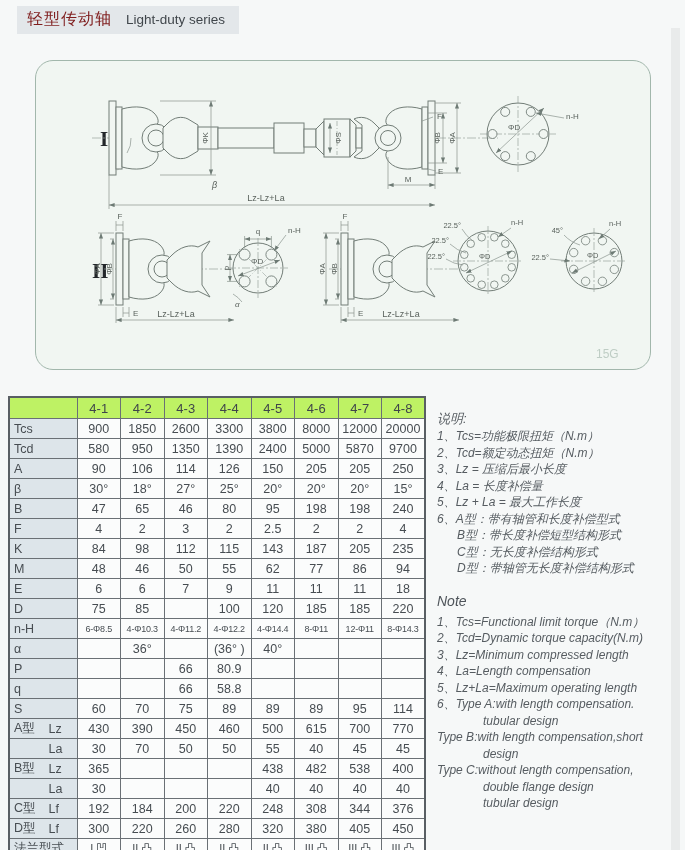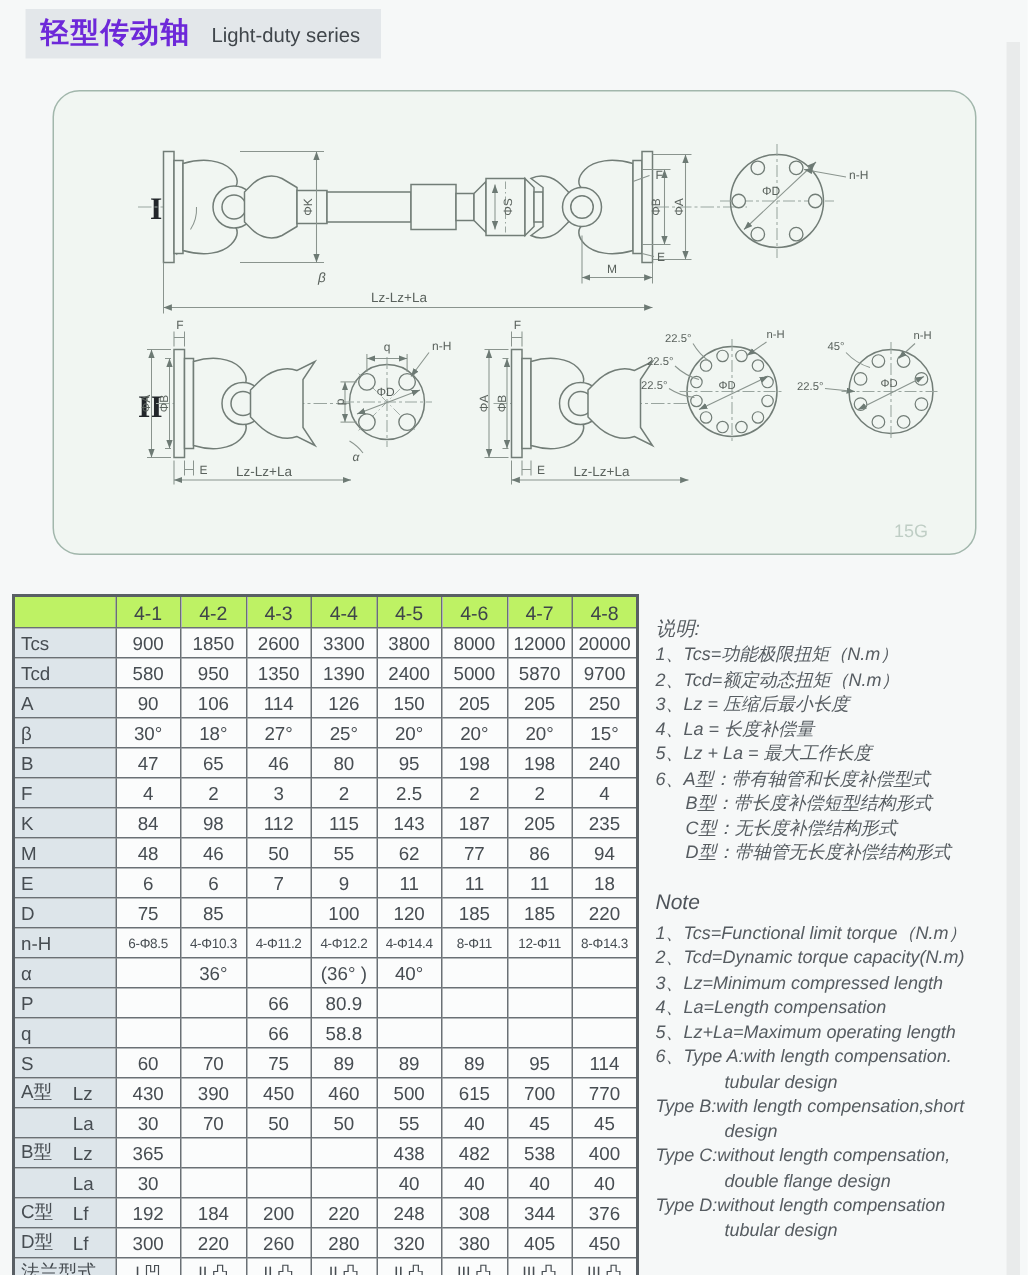--- a/index.html
+++ b/index.html
@@ -2,21 +2,21 @@
 <html><head>
 <meta charset="utf-8">
 <style>
   html,body{margin:0;padding:0;background:#fff;}
   body{width:685px;height:850px;position:relative;overflow:hidden;
        background:#f6f8f8;font-family:"Liberation Sans",sans-serif;}
 
   
   .titlebar{position:absolute;left:17px;top:6px;background:#e3e7ea;
             padding:3px 14px 4px 10px;display:flex;gap:14px;align-items:baseline;}
-  .t-zh{font-size:19px;font-weight:bold;color:#6d28d9;letter-spacing:1px;}
+  .t-zh{font-size:16px;font-weight:normal;color:#7f1d1d;letter-spacing:1px;}
   .t-en{font-size:13.5px;color:#40464b;}
 
   
   .panel{position:absolute;left:35px;top:60px;width:614px;height:308px;
          background:#f1f6f2;border:1px solid #a2b7ac;border-radius:18px;}
   .panel svg{display:block;}
 
   
   .edge{position:absolute;left:671px;top:28px;width:9px;height:822px;background:#e9ebeb;}
 
@@ -666,18 +666,17 @@
       <div class="note-line">2、Tcd=Dynamic torque capacity(N.m)</div>
       <div class="note-line">3、Lz=Minimum compressed length</div>
       <div class="note-line">4、La=Length compensation</div>
       <div class="note-line">5、Lz+La=Maximum operating length</div>
       <div class="note-line">6、Type A:with length compensation.</div>
       <div class="note-line ind2">tubular design</div>
       <div class="note-line">Type B:with length compensation,short</div>
       <div class="note-line ind2">design</div>
       <div class="note-line">Type C:without length compensation,</div>
       <div class="note-line ind2">double flange design</div>
-      <div class="note-line">Type D:without length compensation</div>
       <div class="note-line ind2">tubular design</div>
     </div>
 </div>
 
 <div class="edge"></div>
 
 </body></html>

